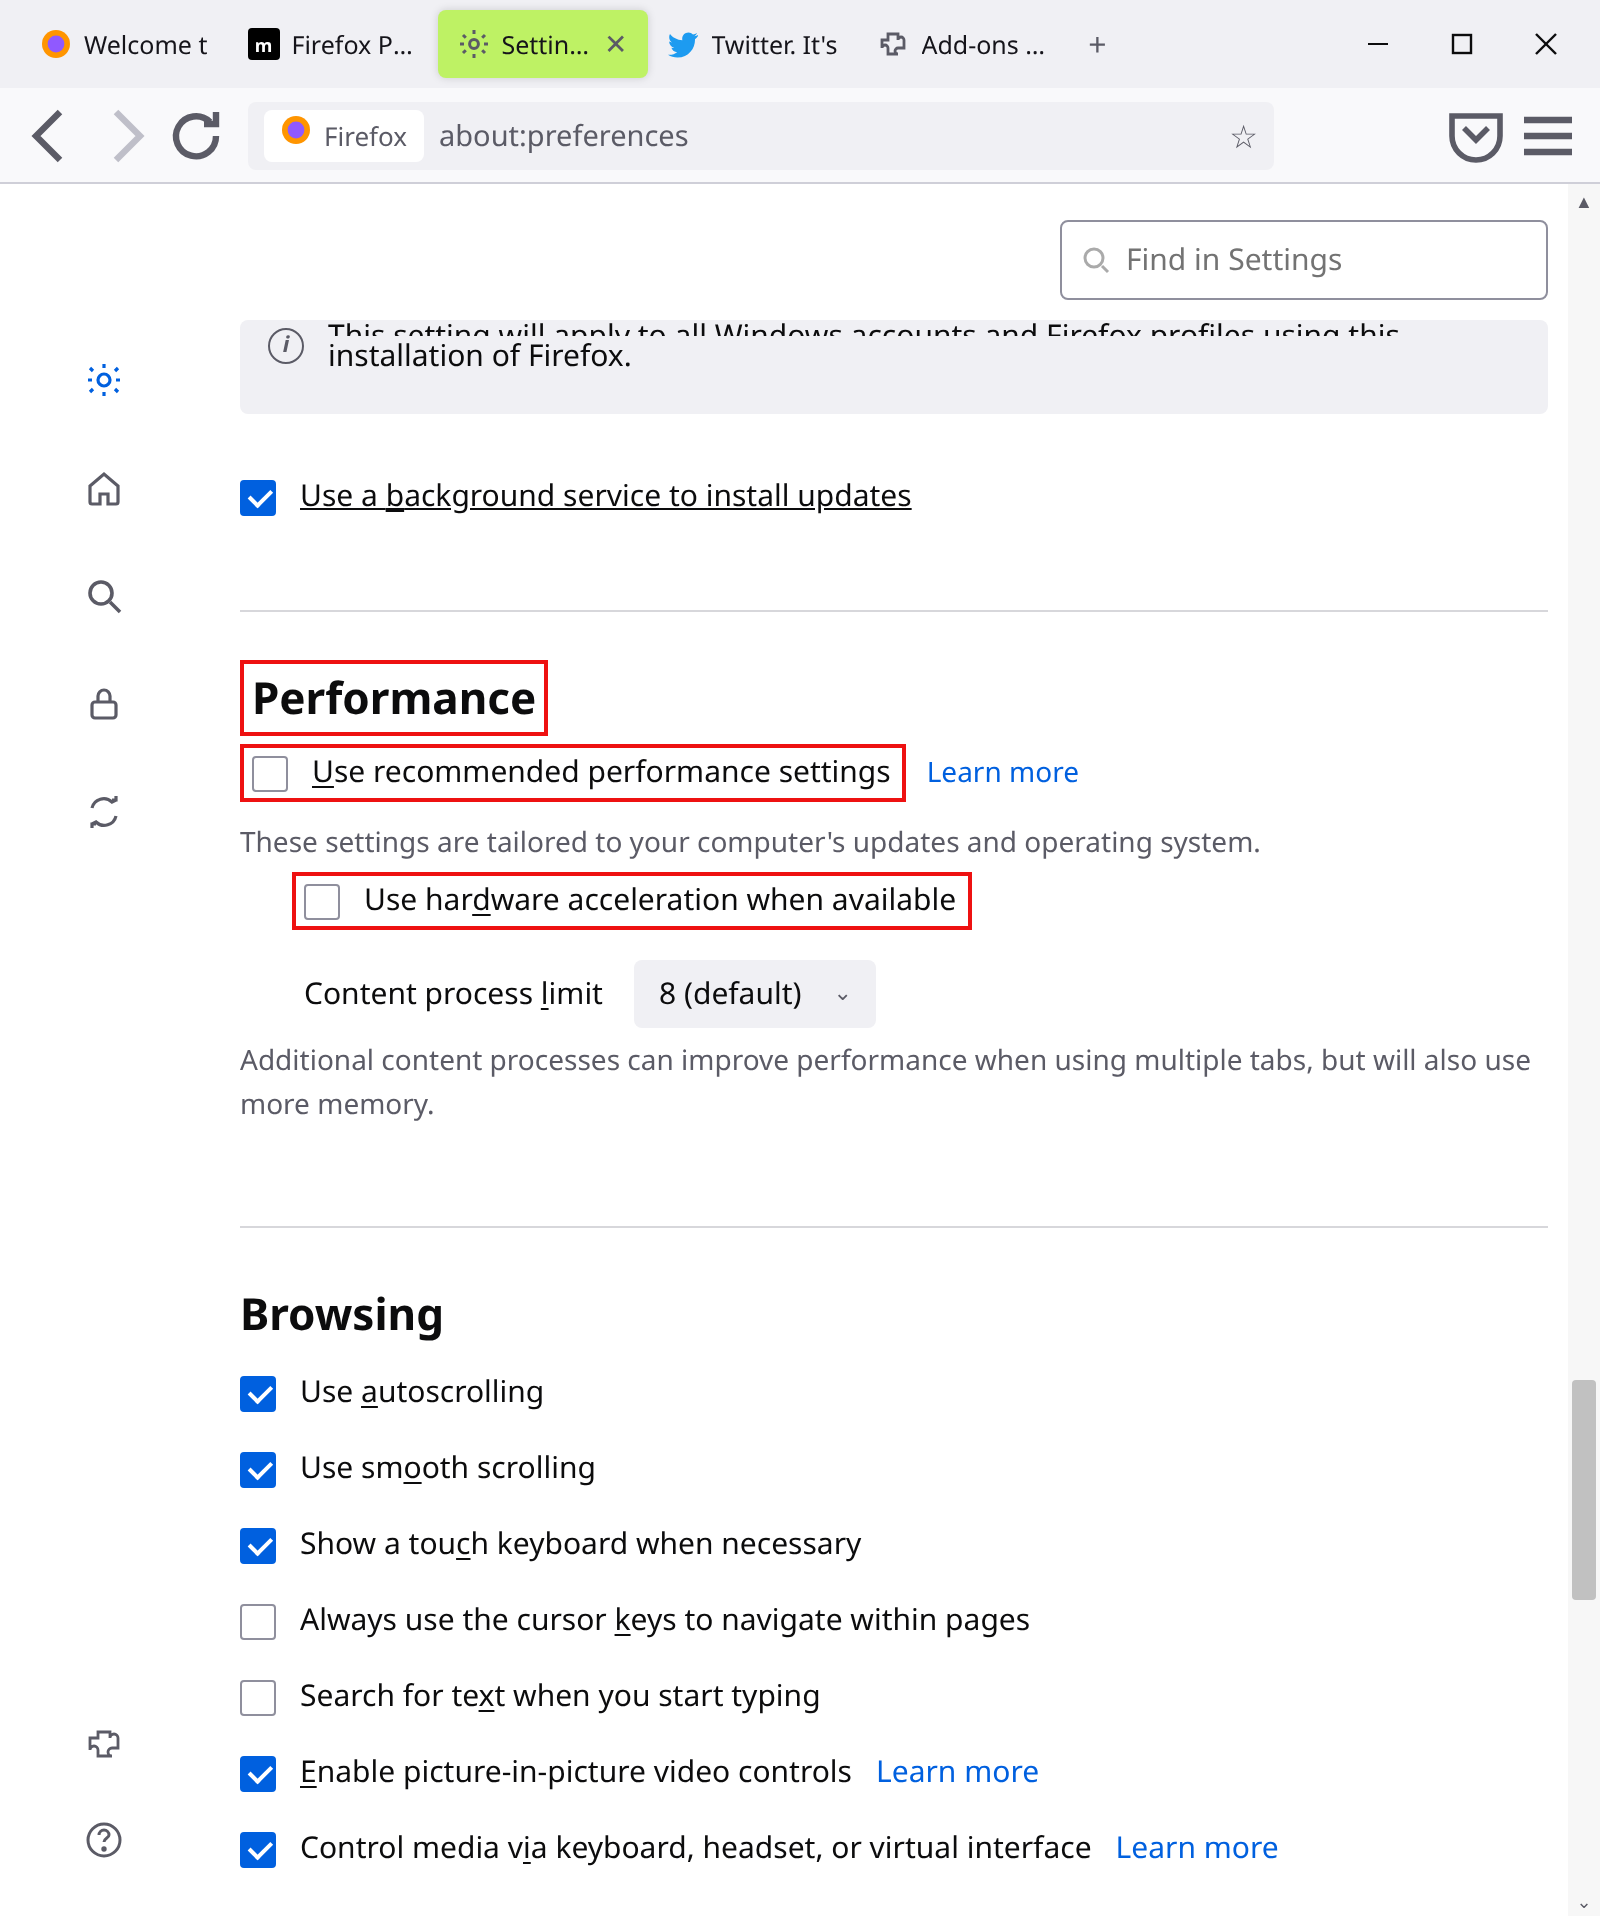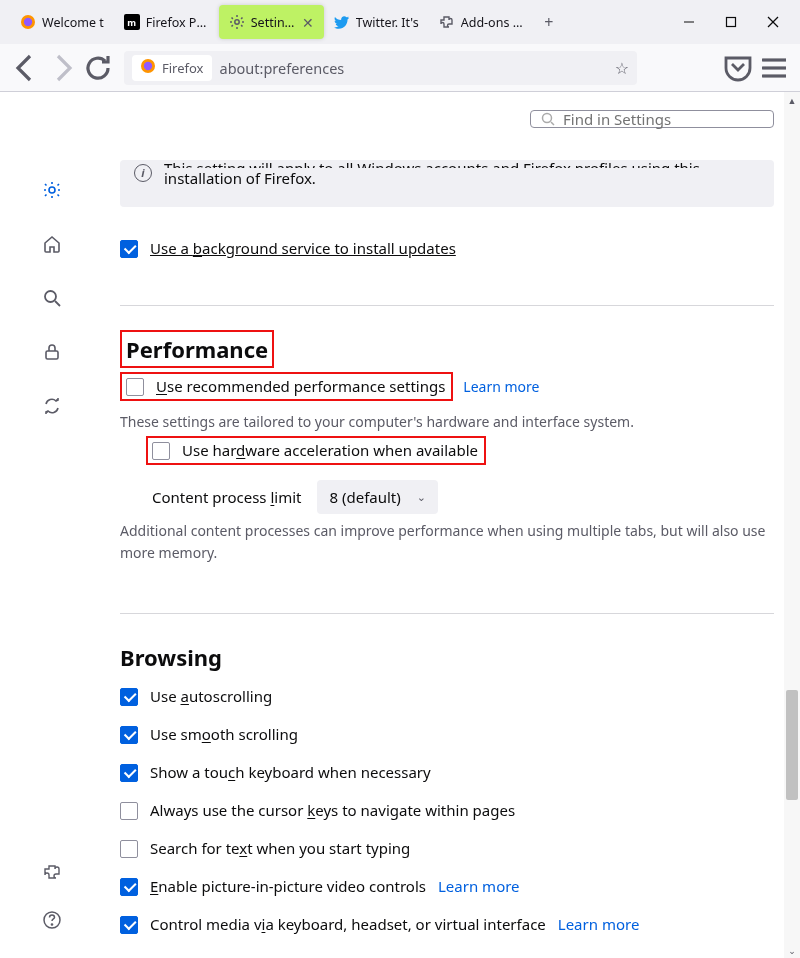--- a/index.html
+++ b/index.html
@@ -110,21 +110,21 @@
   .sidenav .item { width:36px;height:36px;display:flex;align-items:center;justify-content:center;color:#5b5b66;border-radius:4px;}
   .sidenav .item.active{color:#0060df;}
   .sidenav svg{width:20px;height:20px;}
 
   
   .page {
     position:absolute; left:120px; right:26px; top:0; bottom:0;
   }
   .searchbox {
     position:absolute; right:0; top:18px;
-    width:244px; height:18px;
+    width:244px; height:40px;
     border:1px solid #8f8f9d;
     border-radius:4px;
     display:flex;align-items:center; gap:8px; padding:0 10px;
     color:#737373;
   }
   .searchbox svg{width:14px;height:14px;opacity:.6;}
   .searchbox span{font-size:15px;}
 
   .notice {
     position:absolute;left:0;right:0;top:68px;
@@ -355,21 +355,21 @@
     <div class="abs" style="top:280px;display:flex;align-items:center;gap:10px;">
       <span class="highlight-row">
         <span class="row">
           <span class="checkbox"></span>
           <span><span class="u">U</span><span>se recommended performance settings</span></span>
         </span>
       </span>
       <a class="link">Learn more</a>
     </div>
 
-    <div class="abs desc indent" style="top:320px;">These settings are tailored to your computer's hardware and interface system.</div>
+    <div class="abs desc indent" style="top:320px;">These settings are tailored to your computer's updates and operating system.</div>
 
     <div class="abs" style="top:344px;left:26px;">
       <span class="highlight-row">
         <span class="row">
           <span class="checkbox"></span>
           <span><span>Use har</span><span class="u">d</span><span>ware acceleration when available</span></span>
         </span>
       </span>
     </div>
 

